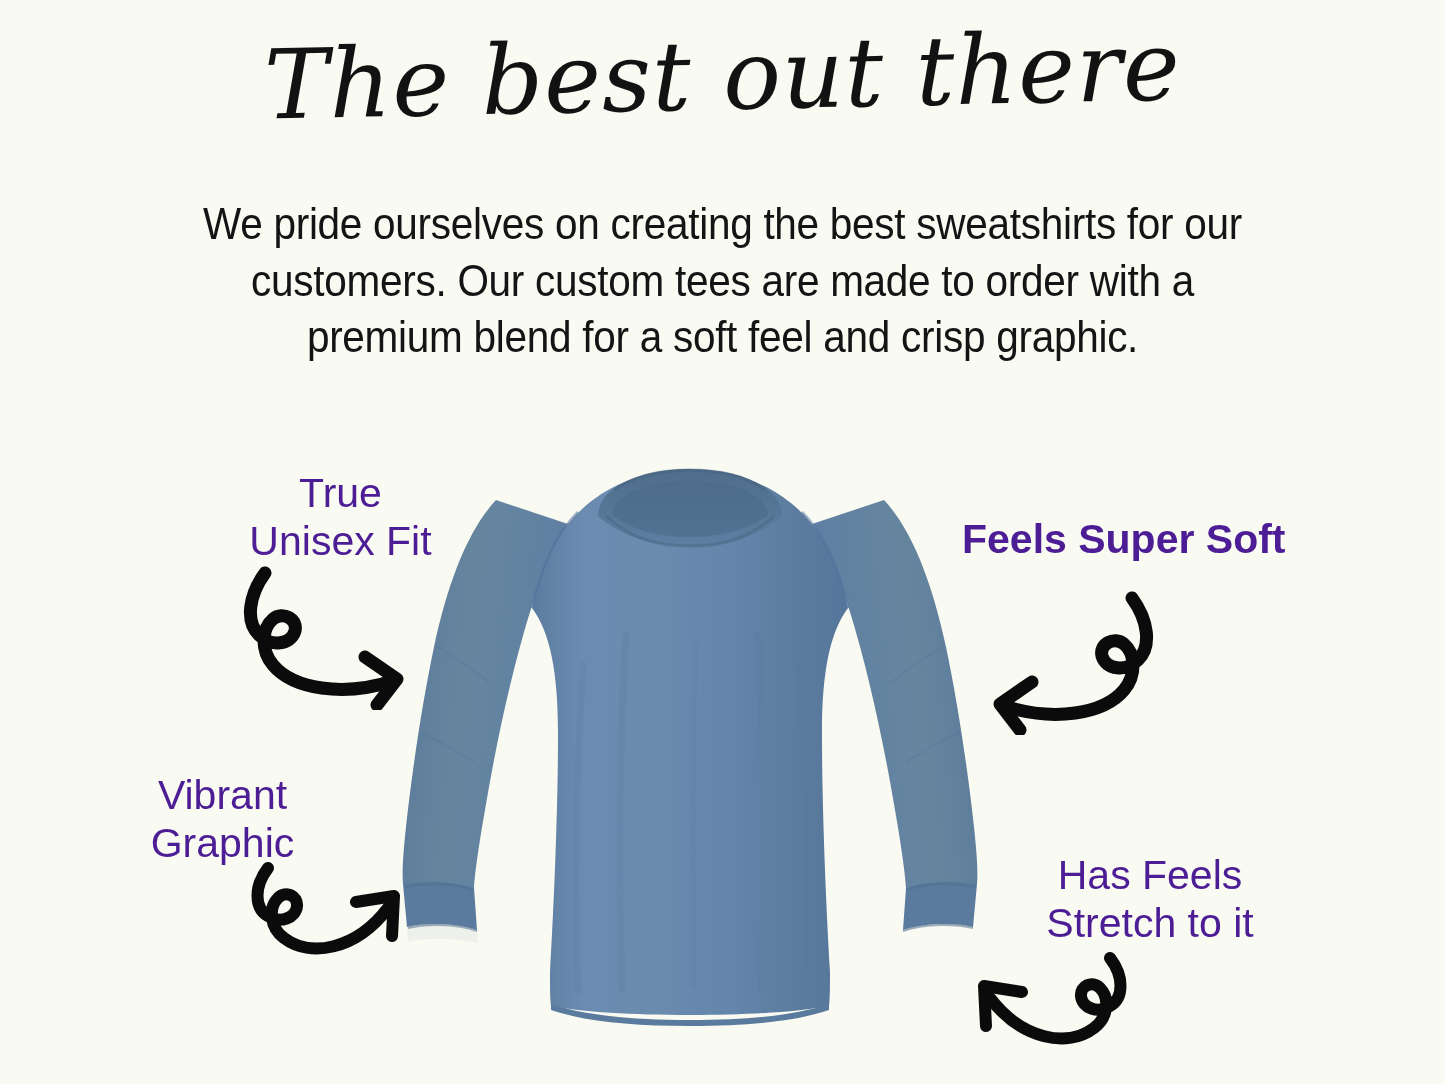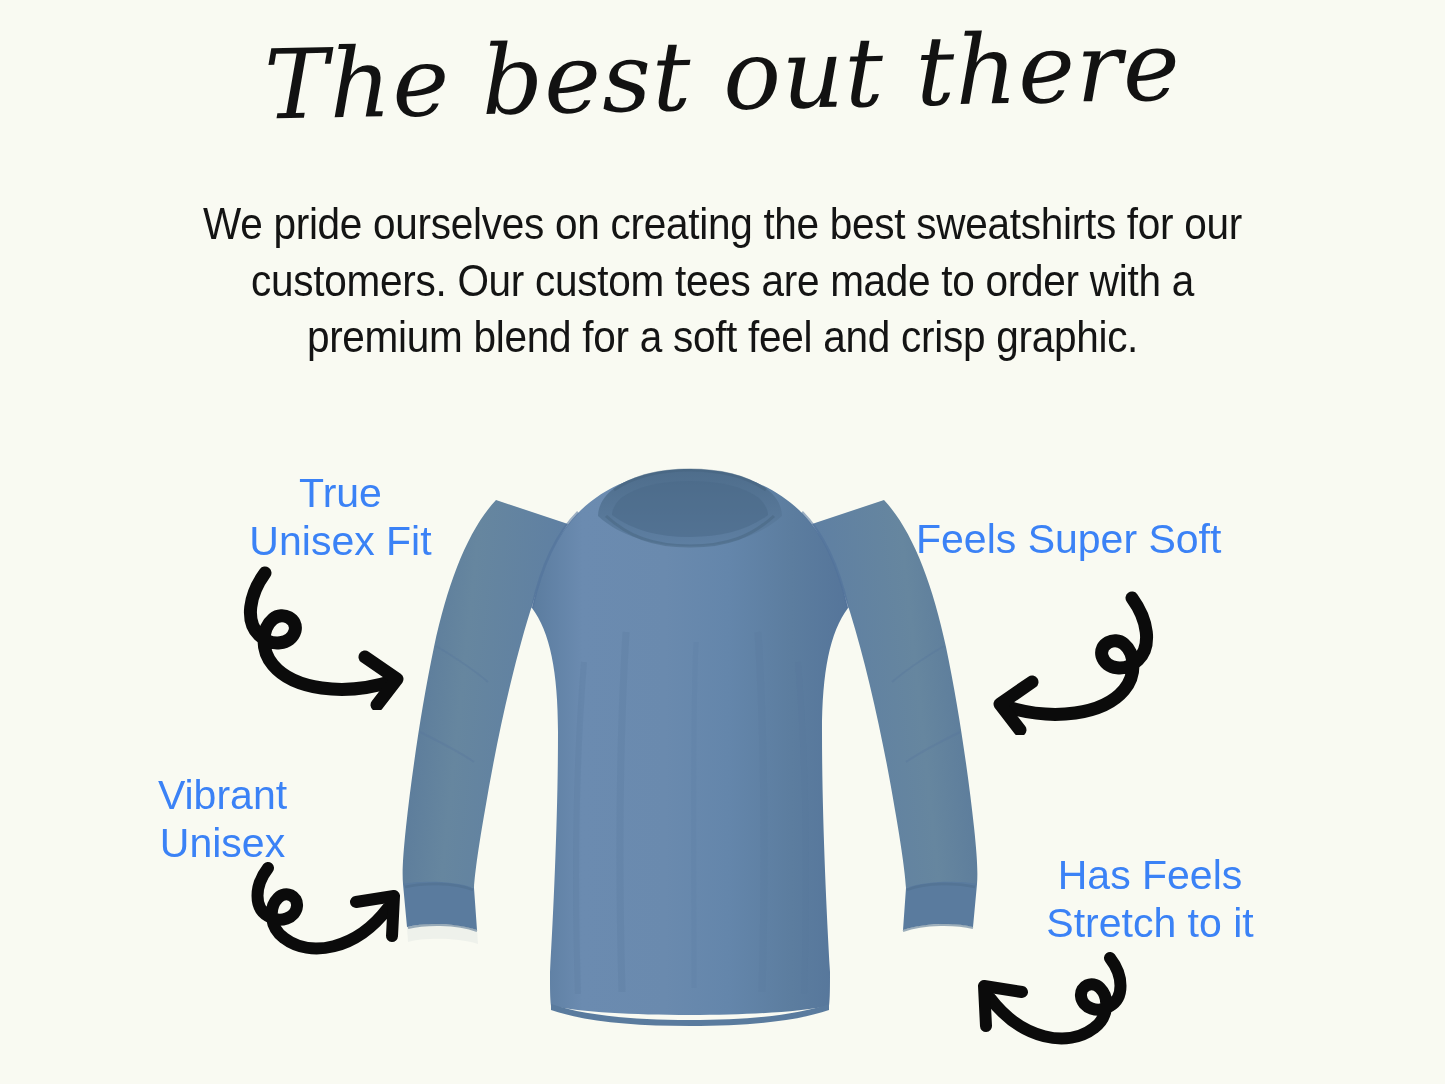--- a/index.html
+++ b/index.html
@@ -54,25 +54,25 @@
     letter-spacing:-0.3px;
   }
 
   
   .feat-label {
     position:absolute;
     font-family:"Liberation Sans", sans-serif;
     font-weight:400;
     font-size:41px;
     line-height:1.16;
-    color:#3b82f6;
+    color:#4c1d95;
     white-space:pre-line;
   }
   #label-unisex   { top:470px; left:233px; width:215px; text-align:center; }
-  #label-soft     { top:516px; left:916px; width:360px; text-align:left;   }
+  #label-soft     { top:516px; left:962px; width:360px; text-align:left;font-weight:bold;   }
   #label-vibrant  { top:772px; left:125px; width:195px; text-align:center; }
   #label-stretch  { top:852px; left:1020px; width:260px; text-align:center;}
 
   
   .arrow { position:absolute; }
   #arrow-unisex  { top:565px;  left:237px;  width:200px; height:145px; }
   #arrow-soft    { top:590px;  left:960px;  width:200px; height:145px; }
   #arrow-vibrant { top:858px;  left:248px;  width:172px; height:120px; }
   #arrow-stretch { top:948px;  left:958px;  width:172px; height:120px; }
 
@@ -244,21 +244,21 @@
                  C 34,82 54,80 58,66
                  C 61,54 46,46 36,54
                  C 24,64 24,86 36,100
                  C 56,124 106,132 156,116"></path>
         <path d="M128,92 L160,114 L140,140"></path>
       </g>
     </svg>
   </div>
 
   <div class="feat-label" id="label-vibrant">Vibrant
-Unisex</div>
+Graphic</div>
 
   <div class="arrow" id="arrow-vibrant">
     <svg viewBox="0 0 172 120" xmlns="http://www.w3.org/2000/svg">
       <g fill="none" stroke="#0B0B0B" stroke-width="12" stroke-linecap="round" stroke-linejoin="round">
         <path d="M20,10
                  C 6,28 6,50 20,58
                  C 32,66 48,60 49,48
                  C 50,38 38,32 30,40
                  C 20,50 22,70 36,80
                  C 62,100 108,92 140,50"></path>

